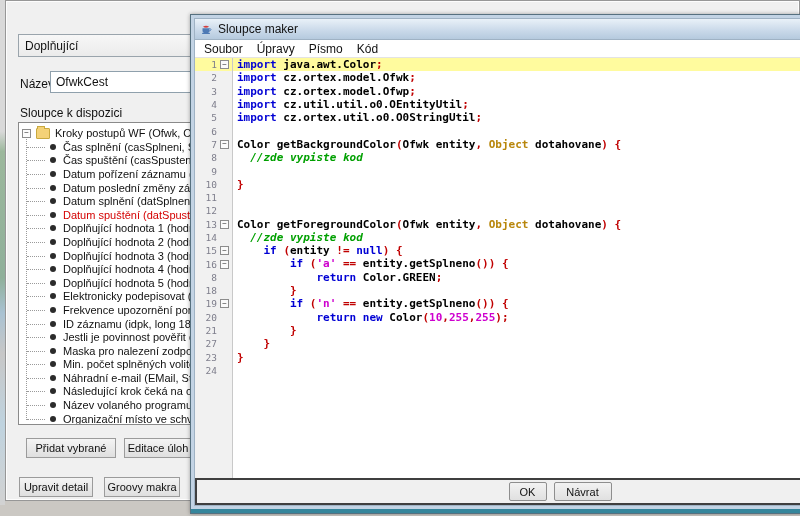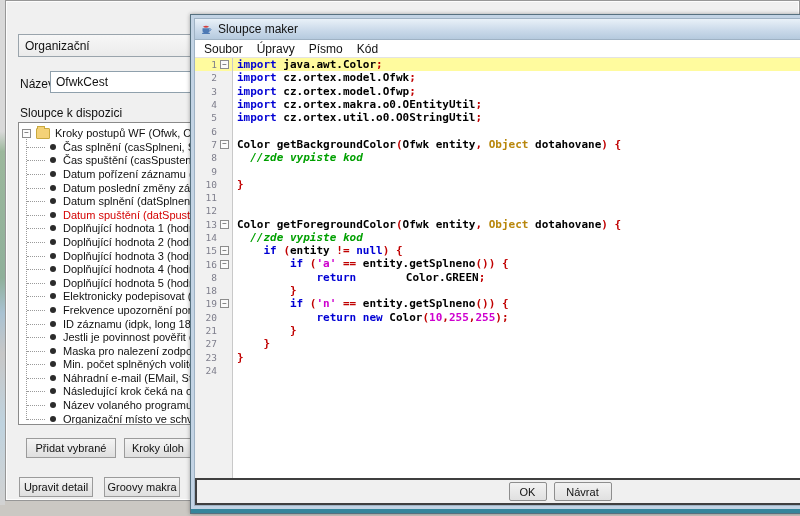--- a/index.html
+++ b/index.html
@@ -87,21 +87,21 @@
   .btn-back { width:58px; }
 </style>
 </head>
 <body>
 
 <div class="edge-strip"></div>
 
 <div class="win1">
 
   <div class="combo">
-    <span>Organizační</span>
+    <span>Doplňující</span>
   </div>
 
   <span class="lbl" style="left:14px; top:76px;">Název</span>
   <div class="txt-field">
     <span>OfwkCest</span>
   </div>
 
   <span class="lbl" style="left:14px; top:105px;">Sloupce k dispozici</span>
 
   <div class="tree-panel">
@@ -214,21 +214,21 @@
         </div>
         <div class="tree-item">
           <span class="hstub"></span>
           <span class="bullet"></span>
           <span class="t-label">Organizační místo ve schval</span>
         </div>
       </div>
   </div>
 
   <button class="w1btn btn-add">Přidat vybrané</button>
-  <button class="w1btn btn-task">Kroky úloh</button>
+  <button class="w1btn btn-task">Editace úloh</button>
   <button class="w1btn btn-edit">Upravit detail</button>
   <button class="w1btn btn-grv">Groovy makra</button>
 </div>
 
 <div class="win2">
   <div class="win2-inner">
     <div class="win2-titlebar">
       <span class="java-icon">
         <svg width="14" height="14" viewBox="0 0 16 16">
           <path d="M4 7 h8 v2.6 a4 3.2 0 0 1 -8 0 z" fill="#4E7AB5"></path>
@@ -323,34 +323,34 @@
             <span class="lnum">23</span>
           </div>
           <div class="gutter-row">
             <span class="lnum">24</span>
           </div>
         </div>
       <div class="code-col">
           <div class="code-row hl"><span class="tok tok-k" style="color: rgb(0, 0, 212);">import</span><span class="tok tok-p" style="color: rgb(0, 0, 0);"> java.awt.Color</span><span class="tok tok-o" style="color: rgb(192, 0, 0);">;</span></div>
           <div class="code-row"><span class="tok tok-k" style="color: rgb(0, 0, 212);">import</span><span class="tok tok-p" style="color: rgb(0, 0, 0);"> cz.ortex.model.Ofwk</span><span class="tok tok-o" style="color: rgb(192, 0, 0);">;</span></div>
           <div class="code-row"><span class="tok tok-k" style="color: rgb(0, 0, 212);">import</span><span class="tok tok-p" style="color: rgb(0, 0, 0);"> cz.ortex.model.Ofwp</span><span class="tok tok-o" style="color: rgb(192, 0, 0);">;</span></div>
-          <div class="code-row"><span class="tok tok-k" style="color: rgb(0, 0, 212);">import</span><span class="tok tok-p" style="color: rgb(0, 0, 0);"> cz.ortex.makra.o0.OEntityUtil</span><span class="tok tok-o" style="color: rgb(192, 0, 0);">;</span></div>
+          <div class="code-row"><span class="tok tok-k" style="color: rgb(0, 0, 212);">import</span><span class="tok tok-p" style="color: rgb(0, 0, 0);"> cz.util.util.o0.OEntityUtil</span><span class="tok tok-o" style="color: rgb(192, 0, 0);">;</span></div>
           <div class="code-row"><span class="tok tok-k" style="color: rgb(0, 0, 212);">import</span><span class="tok tok-p" style="color: rgb(0, 0, 0);"> cz.ortex.util.o0.O0StringUtil</span><span class="tok tok-o" style="color: rgb(192, 0, 0);">;</span></div>
           <div class="code-row"></div>
           <div class="code-row"><span class="tok tok-p" style="color: rgb(0, 0, 0);">Color getBackgroundColor</span><span class="tok tok-o" style="color: rgb(192, 0, 0);">(</span><span class="tok tok-p" style="color: rgb(0, 0, 0);">Ofwk entity</span><span class="tok tok-o" style="color: rgb(192, 0, 0);">,</span><span class="tok tok-p" style="color: rgb(0, 0, 0);"> </span><span class="tok tok-t" style="color: rgb(184, 134, 11);">Object</span><span class="tok tok-p" style="color: rgb(0, 0, 0);"> dotahovane</span><span class="tok tok-o" style="color: rgb(192, 0, 0);">) {</span></div>
           <div class="code-row"><span class="tok tok-c" style="color: rgb(0, 160, 0);">  //zde vypiste kod</span></div>
           <div class="code-row"></div>
           <div class="code-row"><span class="tok tok-o" style="color: rgb(192, 0, 0);">}</span></div>
           <div class="code-row"></div>
           <div class="code-row"></div>
           <div class="code-row"><span class="tok tok-p" style="color: rgb(0, 0, 0);">Color getForegroundColor</span><span class="tok tok-o" style="color: rgb(192, 0, 0);">(</span><span class="tok tok-p" style="color: rgb(0, 0, 0);">Ofwk entity</span><span class="tok tok-o" style="color: rgb(192, 0, 0);">,</span><span class="tok tok-p" style="color: rgb(0, 0, 0);"> </span><span class="tok tok-t" style="color: rgb(184, 134, 11);">Object</span><span class="tok tok-p" style="color: rgb(0, 0, 0);"> dotahovane</span><span class="tok tok-o" style="color: rgb(192, 0, 0);">) {</span></div>
           <div class="code-row"><span class="tok tok-c" style="color: rgb(0, 160, 0);">  //zde vypiste kod</span></div>
           <div class="code-row"><span class="tok tok-p" style="color: rgb(0, 0, 0);">    </span><span class="tok tok-k" style="color: rgb(0, 0, 212);">if</span><span class="tok tok-p" style="color: rgb(0, 0, 0);"> </span><span class="tok tok-o" style="color: rgb(192, 0, 0);">(</span><span class="tok tok-p" style="color: rgb(0, 0, 0);">entity </span><span class="tok tok-o" style="color: rgb(192, 0, 0);">!=</span><span class="tok tok-p" style="color: rgb(0, 0, 0);"> </span><span class="tok tok-k" style="color: rgb(0, 0, 212);">null</span><span class="tok tok-o" style="color: rgb(192, 0, 0);">) {</span></div>
           <div class="code-row"><span class="tok tok-p" style="color: rgb(0, 0, 0);">        </span><span class="tok tok-k" style="color: rgb(0, 0, 212);">if</span><span class="tok tok-p" style="color: rgb(0, 0, 0);"> </span><span class="tok tok-o" style="color: rgb(192, 0, 0);">(</span><span class="tok tok-s" style="color: rgb(206, 0, 206);">'a'</span><span class="tok tok-p" style="color: rgb(0, 0, 0);"> </span><span class="tok tok-o" style="color: rgb(192, 0, 0);">==</span><span class="tok tok-p" style="color: rgb(0, 0, 0);"> entity.getSplneno</span><span class="tok tok-o" style="color: rgb(192, 0, 0);">()) {</span></div>
-          <div class="code-row"><span class="tok tok-p" style="color: rgb(0, 0, 0);">            </span><span class="tok tok-k" style="color: rgb(0, 0, 212);">return</span><span class="tok tok-p" style="color: rgb(0, 0, 0); padding-left: 43px;"> Color.GREEN</span><span class="tok tok-o" style="color: rgb(192, 0, 0);">;</span></div>
+          <div class="code-row"><span class="tok tok-p" style="color: rgb(0, 0, 0);">            </span><span class="tok tok-k" style="color: rgb(0, 0, 212);">return</span><span class="tok tok-p" style="color: rgb(0, 0, 0);"> Color.GREEN</span><span class="tok tok-o" style="color: rgb(192, 0, 0);">;</span></div>
           <div class="code-row"><span class="tok tok-p" style="color: rgb(0, 0, 0);">        </span><span class="tok tok-o" style="color: rgb(192, 0, 0);">}</span></div>
           <div class="code-row"><span class="tok tok-p" style="color: rgb(0, 0, 0);">        </span><span class="tok tok-k" style="color: rgb(0, 0, 212);">if</span><span class="tok tok-p" style="color: rgb(0, 0, 0);"> </span><span class="tok tok-o" style="color: rgb(192, 0, 0);">(</span><span class="tok tok-s" style="color: rgb(206, 0, 206);">'n'</span><span class="tok tok-p" style="color: rgb(0, 0, 0);"> </span><span class="tok tok-o" style="color: rgb(192, 0, 0);">==</span><span class="tok tok-p" style="color: rgb(0, 0, 0);"> entity.getSplneno</span><span class="tok tok-o" style="color: rgb(192, 0, 0);">()) {</span></div>
           <div class="code-row"><span class="tok tok-p" style="color: rgb(0, 0, 0);">            </span><span class="tok tok-k" style="color: rgb(0, 0, 212);">return</span><span class="tok tok-p" style="color: rgb(0, 0, 0);"> </span><span class="tok tok-k" style="color: rgb(0, 0, 212);">new</span><span class="tok tok-p" style="color: rgb(0, 0, 0);"> Color</span><span class="tok tok-o" style="color: rgb(192, 0, 0);">(</span><span class="tok tok-n" style="color: rgb(206, 0, 206);">10</span><span class="tok tok-o" style="color: rgb(192, 0, 0);">,</span><span class="tok tok-n" style="color: rgb(206, 0, 206);">255</span><span class="tok tok-o" style="color: rgb(192, 0, 0);">,</span><span class="tok tok-n" style="color: rgb(206, 0, 206);">255</span><span class="tok tok-o" style="color: rgb(192, 0, 0);">);</span></div>
           <div class="code-row"><span class="tok tok-p" style="color: rgb(0, 0, 0);">        </span><span class="tok tok-o" style="color: rgb(192, 0, 0);">}</span></div>
           <div class="code-row"><span class="tok tok-p" style="color: rgb(0, 0, 0);">    </span><span class="tok tok-o" style="color: rgb(192, 0, 0);">}</span></div>
           <div class="code-row"><span class="tok tok-o" style="color: rgb(192, 0, 0);">}</span></div>
           <div class="code-row"></div>
         </div>
     </div>
     <div class="btn-panel">

